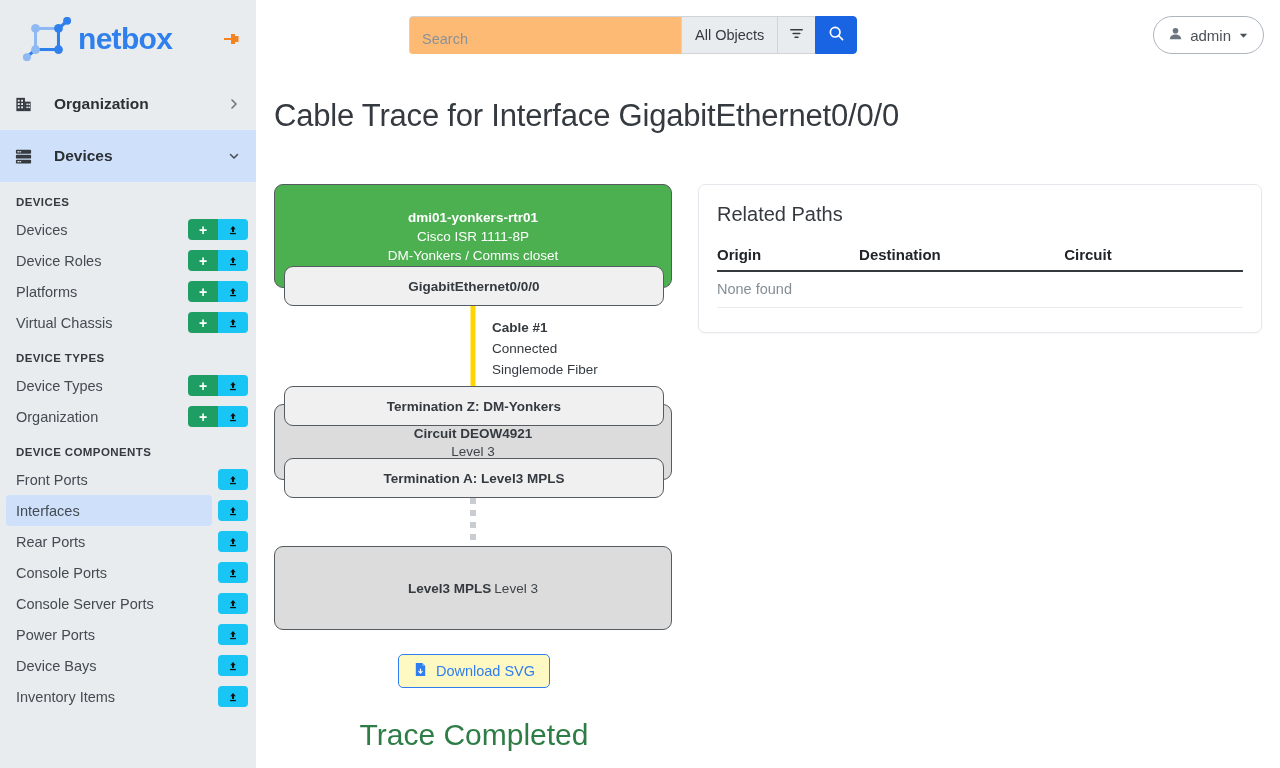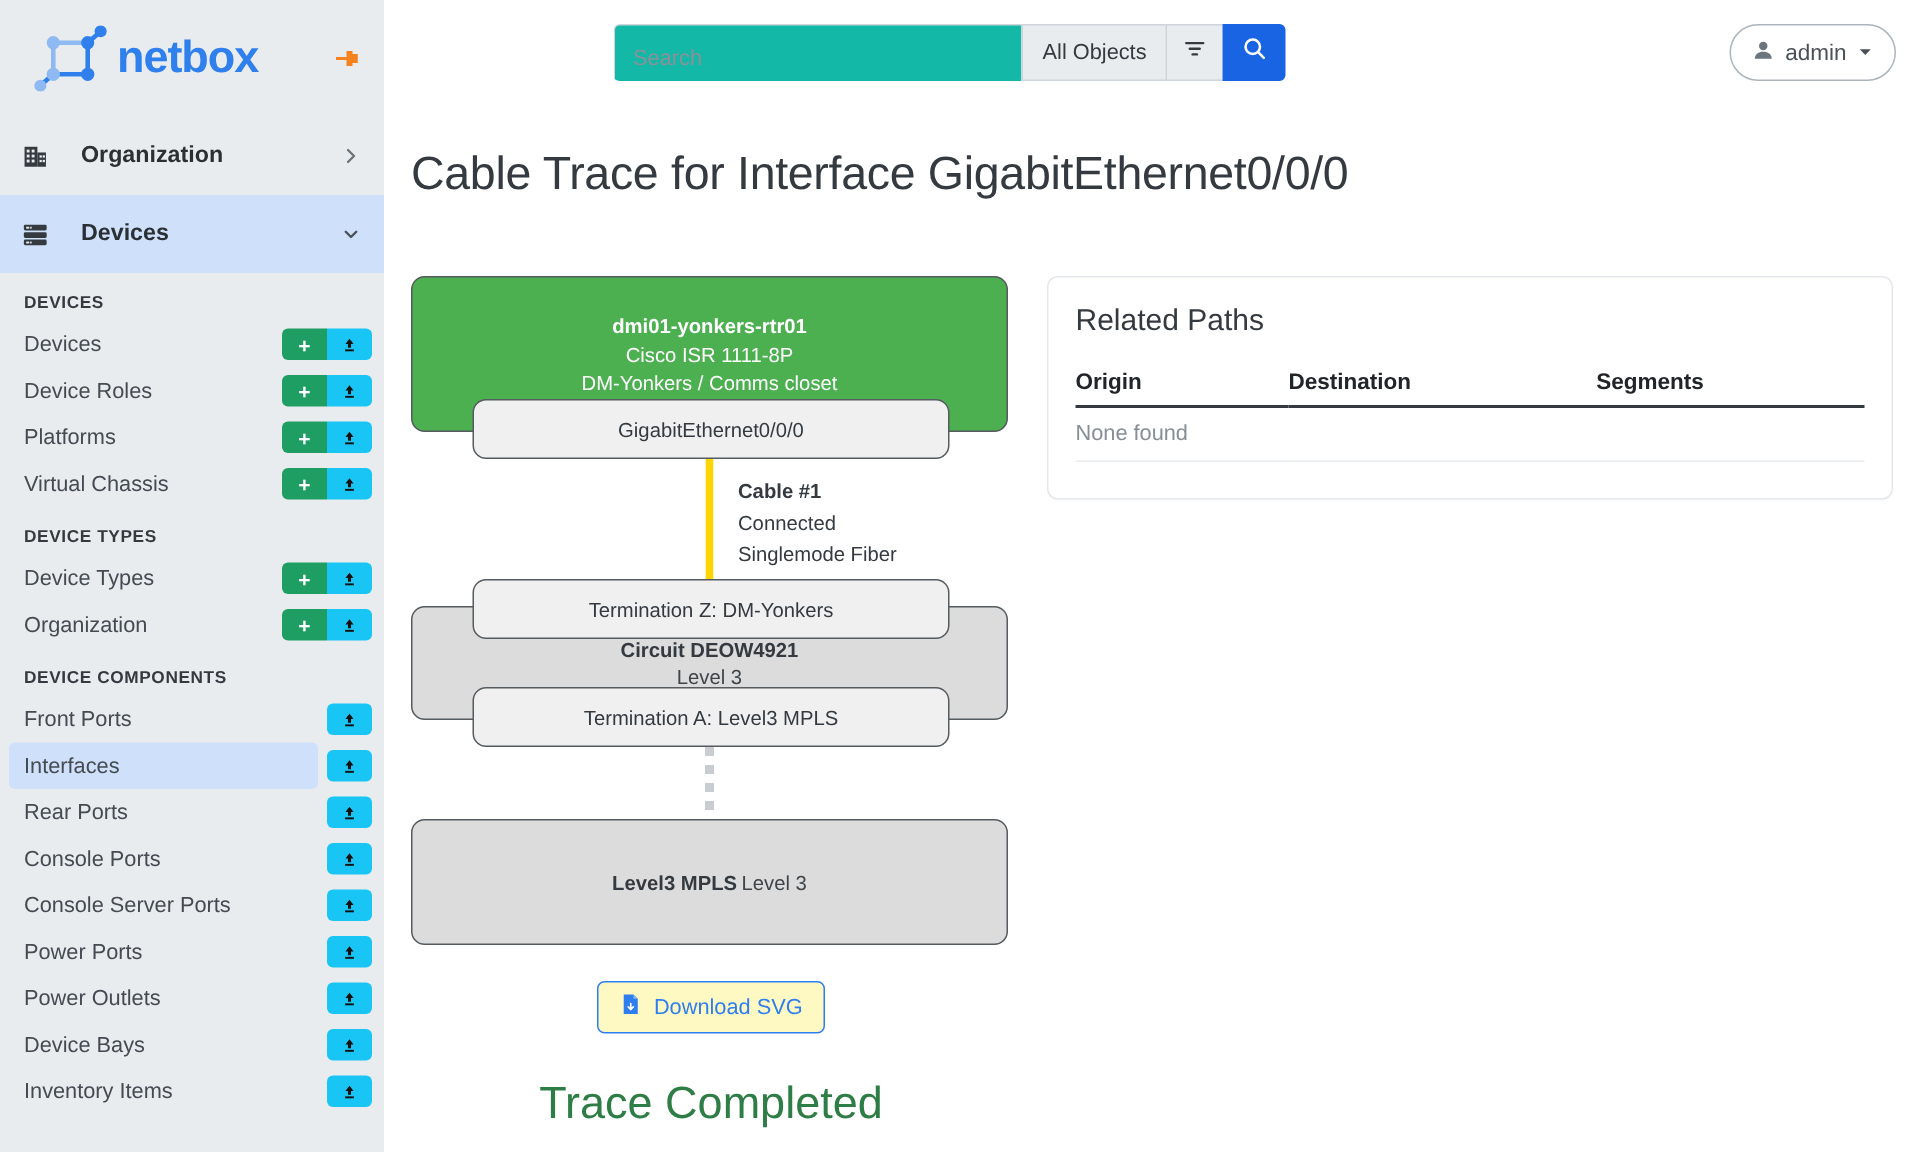--- a/index.html
+++ b/index.html
@@ -90,21 +90,21 @@
     display: flex; align-items: stretch;
     margin: 0 auto; height: 38px;
     border-radius: 4px; overflow: hidden;
     width: 470px;
   }
   .search-input {
     width: 272px; height: 46px;
     border: 1px solid #ced4da; border-right: 0;
     border-radius: 4px 0 0 4px;
     padding: 0 12px; font-size: 14.5px;
-    color: #343a40; background: #14b8a6;
+    color: #343a40; background: #fdba74;
     font-family: "Liberation Sans", sans-serif;
     outline: none;
   }
   .search-input::placeholder { color: #8a9199; }
   .obj-select {
     display: flex; align-items: center; justify-content: center;
     padding: 0 13px; height: 38px;
     background: #e9ecef; border: 1px solid #ced4da; border-right: 0;
     font-size: 14.5px; color: #343a40; cursor: pointer;
     white-space: nowrap;
@@ -149,23 +149,23 @@
     height: 104px; width: 398px;
     display: flex; flex-direction: column; justify-content: center;
     gap: 4px;
   }
   .node-device .n1 { font-size: 13.5px; font-weight: 700; }
   .node-device .n2 { font-size: 13.5px; font-weight: 400; }
   .node-device .n3 { font-size: 13.5px; font-weight: 400; }
 
   .node-term {
     background: #f0f0f0; color: #343a40;
-    width: 318px; height: 40px;
+    width: 380px; height: 40px;
     display: flex; align-items: center; justify-content: center;
-    font-size: 13.5px; font-weight: 400;
+    font-size: 13.5px; font-weight: 700;
     margin: -22px auto 0 auto;
     position: relative; z-index: 3;
   }
   .node-circuit {
     background: #dcdcdc; color: #343a40;
     width: 398px; height: 76px;
     display: flex; flex-direction: column; align-items: center; justify-content: center;
     gap: 3px;
     margin-top: -22px; position: relative; z-index: 1;
   }
@@ -463,31 +463,20 @@
           <span class="btns">
             <span class="btn-sq btn-imp solo">
               <svg viewBox="0 0 14 14" width="12" height="12">
                 <path d="M7 2.2 L10.2 6.2 H8.2 V9.2 H5.8 V6.2 H3.8 Z" fill="#111"></path>
                 <rect x="3.6" y="10.4" width="6.8" height="1.5" fill="#111"></rect>
               </svg>
             </span>
           </span>
         </div>
         <div class="nav-row">
-          <span class="nr-label">Power Outlets</span>
-          <span class="btns">
-            <span class="btn-sq btn-imp solo">
-              <svg viewBox="0 0 14 14" width="12" height="12">
-                <path d="M7 2.2 L10.2 6.2 H8.2 V9.2 H5.8 V6.2 H3.8 Z" fill="#111"></path>
-                <rect x="3.6" y="10.4" width="6.8" height="1.5" fill="#111"></rect>
-              </svg>
-            </span>
-          </span>
-        </div>
-        <div class="nav-row">
           <span class="nr-label">Device Bays</span>
           <span class="btns">
             <span class="btn-sq btn-imp solo">
               <svg viewBox="0 0 14 14" width="12" height="12">
                 <path d="M7 2.2 L10.2 6.2 H8.2 V9.2 H5.8 V6.2 H3.8 Z" fill="#111"></path>
                 <rect x="3.6" y="10.4" width="6.8" height="1.5" fill="#111"></rect>
               </svg>
             </span>
           </span>
         </div>
@@ -614,21 +603,21 @@
       </div>
 
       <div class="paths-col">
         <div class="card">
           <div class="card-title">Related Paths</div>
           <table class="paths">
             <thead>
               <tr>
                 <th>Origin</th>
                 <th class="col-dest">Destination</th>
-                <th class="col-seg">Segments</th>
+                <th class="col-seg">Circuit</th>
               </tr>
             </thead>
             <tbody id="paths-body">
                 <tr>
                   <td colspan="3">None found</td>
                 </tr>
               </tbody>
           </table>
         </div>
       </div>

